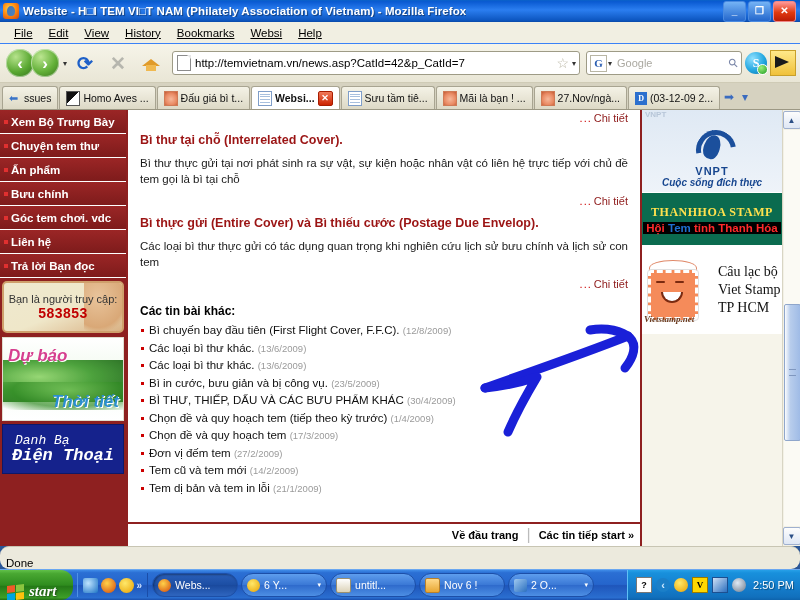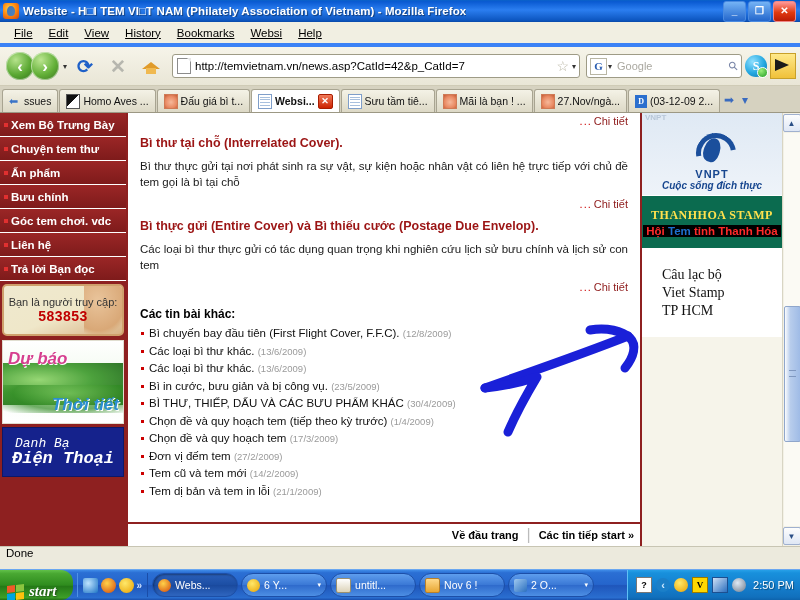--- a/index.html
+++ b/index.html
@@ -28,21 +28,21 @@
   .tb-btns{display:flex;gap:2px;padding-right:2px;}
   .tb-btn{width:21px;height:19px;border:1px solid #4a8ae0;border-radius:3px;
     display:flex;align-items:center;justify-content:center;font-size:10px;font-weight:bold;
     color:#fff;background:linear-gradient(to bottom,#74b3f5,#2366cc);}
   .tb-btn.close{background:linear-gradient(to bottom,#f99,#e03a10 55%,#bb1c05);border-color:#e88;}
   .tb-btn span{line-height:1;}
 
   
   .menubar{
     height:21px;flex:0 0 21px;background:#f1efe2;display:flex;align-items:center;
-    padding-left:6px;border-bottom:4px solid #3b82f6;
+    padding-left:6px;border-bottom:1px solid #3b82f6;
   }
   .menuitem{font-size:11.5px;color:#000;padding:2px 8px;cursor:default;}
   .menuitem u{text-decoration:underline;}
 
   
   .navbar{
     height:38px;flex:0 0 38px;
     background:linear-gradient(to bottom,#f6f4e9,#e9e6d6);
     display:flex;align-items:center;padding:0 4px;gap:3px;
     border-bottom:1px solid #cfcbb6;
@@ -231,21 +231,21 @@
   .sthumb{position:absolute;left:0;width:15px;border:1px solid #8fa6cb;border-radius:2px;
     background:linear-gradient(to right,#fbfcfe,#b8cdec 35%,#9fbbe6 100%);
     display:flex;align-items:center;justify-content:center;}
   .sgrip{width:7px;height:5px;border-top:1px solid #7f97bf;border-bottom:1px solid #7f97bf;}
 
   
   .annot{position:absolute;left:0;top:0;width:800px;height:600px;pointer-events:none;z-index:50;}
 
   
   .statusbar{height:22px;flex:0 0 22px;background:#eceadd;border-top:1px solid #c8c5b3;
-    display:flex;align-items:flex-start;padding-left:6px;}
+    display:flex;align-items:flex-end;padding-left:6px;border-radius:9px;}
   .statustext{font-size:11.5px;color:#000;}
 
   
   .taskbar{
     height:30px;flex:0 0 30px;position:relative;
     background:linear-gradient(to bottom,#3f8ce8 0%,#2b6fd4 9%,#2565cc 48%,#1f56bb 52%,#2a6ed0 92%,#1a4fae 100%);
     display:flex;align-items:center;border-top:1px solid #6aa7f0;
   }
   .startbtn{
     height:30px;padding:0 16px 0 7px;display:flex;align-items:flex-end;gap:5px;
@@ -495,20 +495,30 @@
         <div class="vnpt-word">VNPT</div>
         <div class="vnpt-mark"></div>
         <div class="vnpt-text">VNPT</div>
         <div class="vnpt-slogan">Cuộc sống đích thực</div>
       </div>
       <div class="thanhhoa">
         <div class="th1">THANHHOA STAMP</div>
         <div class="th2"><span>Hội </span><em>Tem</em><span> tỉnh Thanh Hóa</span></div>
       </div>
       <div class="vietstamp">
+        <div class="vs-left">
+          <div class="vs-hat"></div>
+          <div class="vs-stamp"></div>
+          <div class="vs-face">
+            <span class="vs-eye l"></span>
+              <span class="vs-eye r"></span>
+            <span class="vs-mouth"></span>
+          </div>
+          <div class="vs-net">Vietstamp.net</div>
+        </div>
         <div class="vs-right">
           <div>Câu lạc bộ</div>
           <div>Viet Stamp</div>
           <div>TP HCM</div>
         </div>
       </div>
       <div class="rfill"></div>
     </div>
 
     <div class="vscroll">

